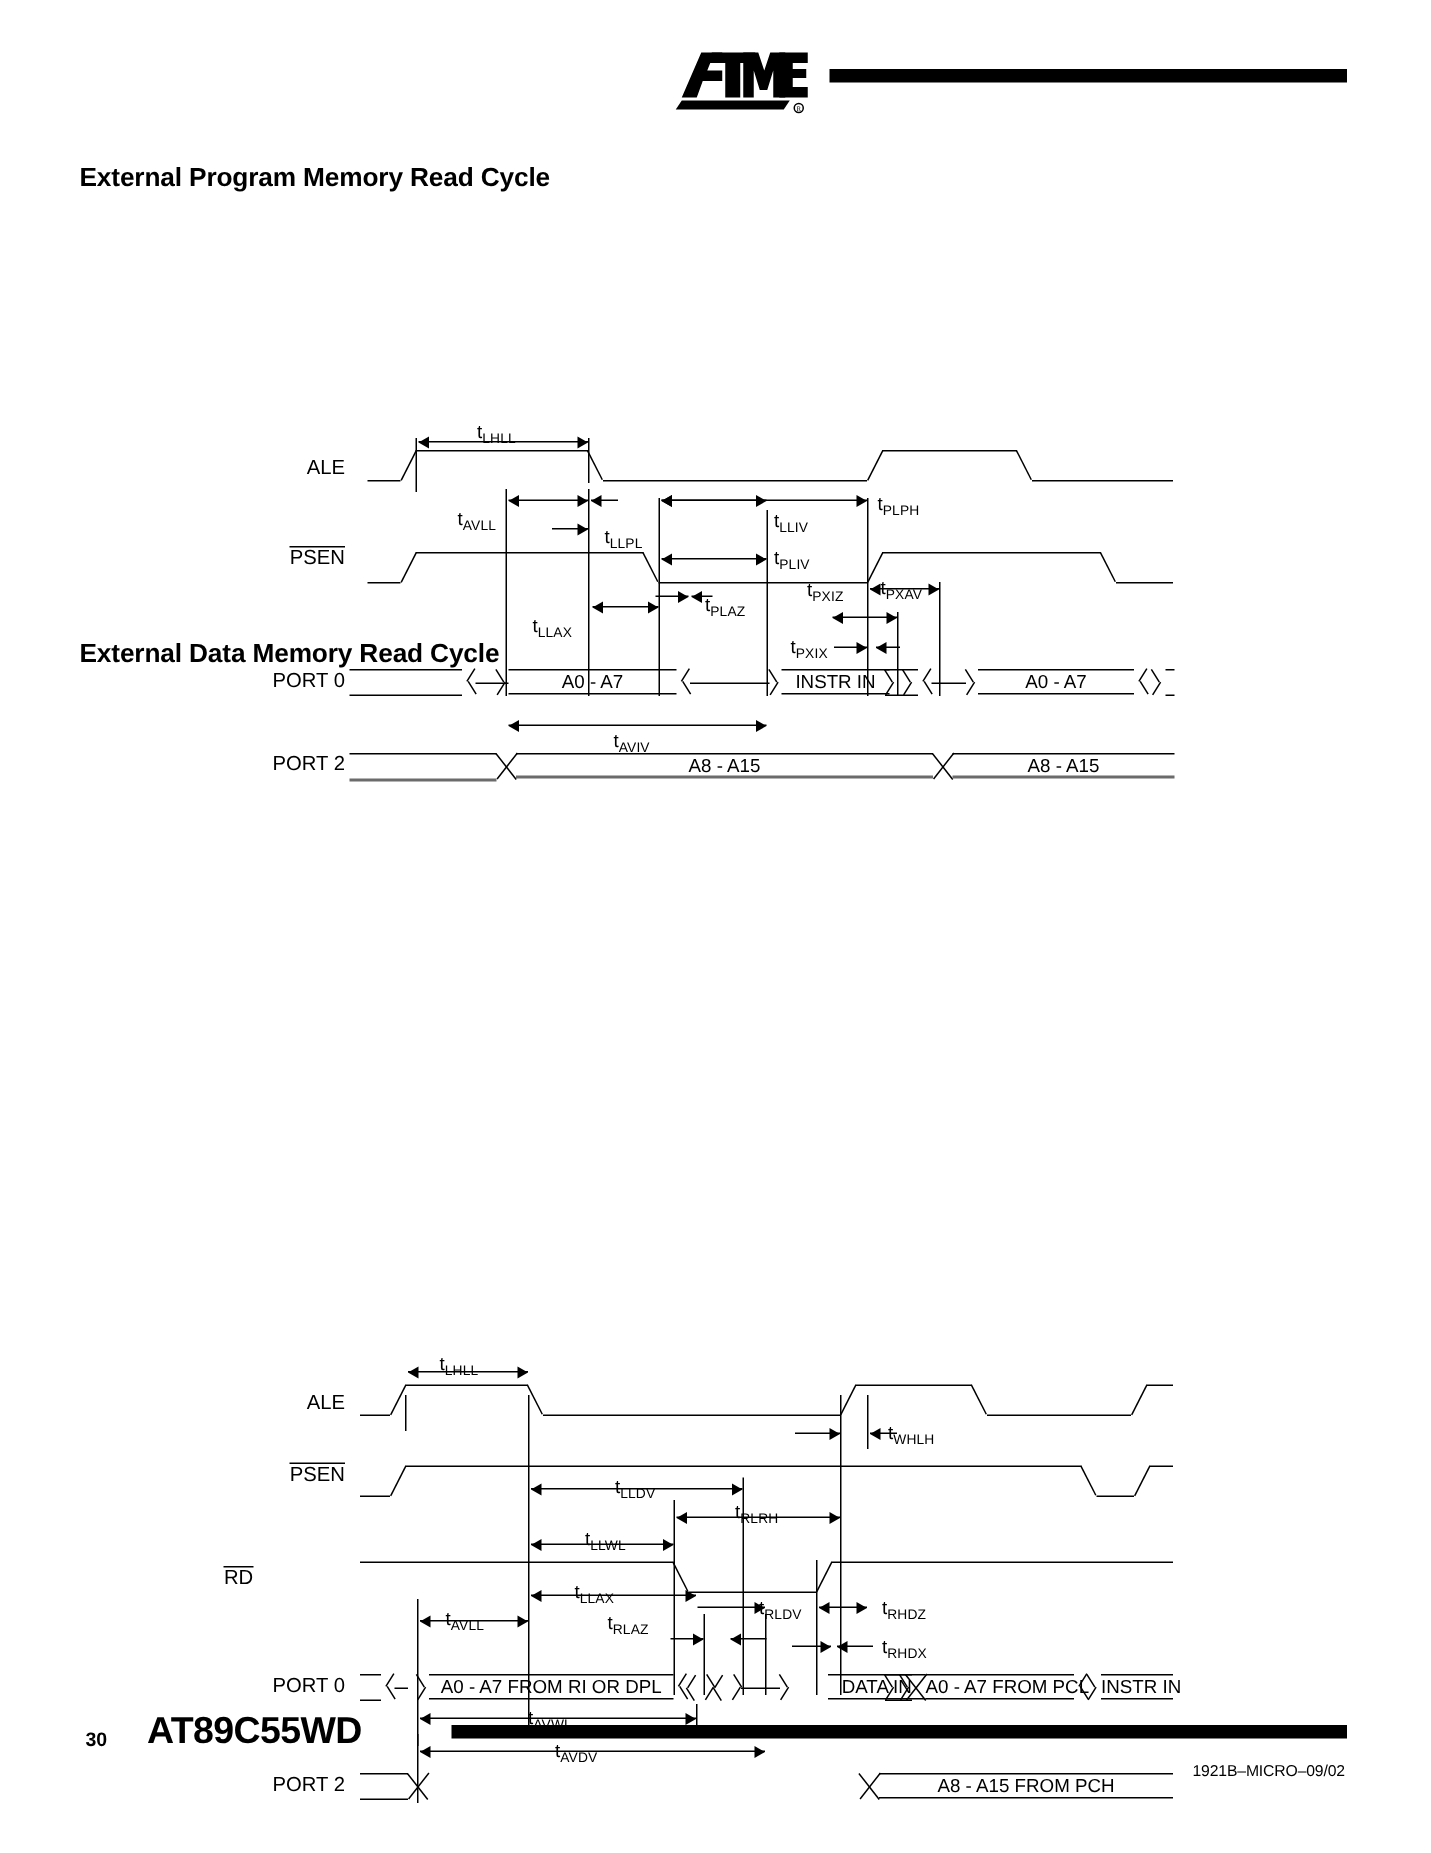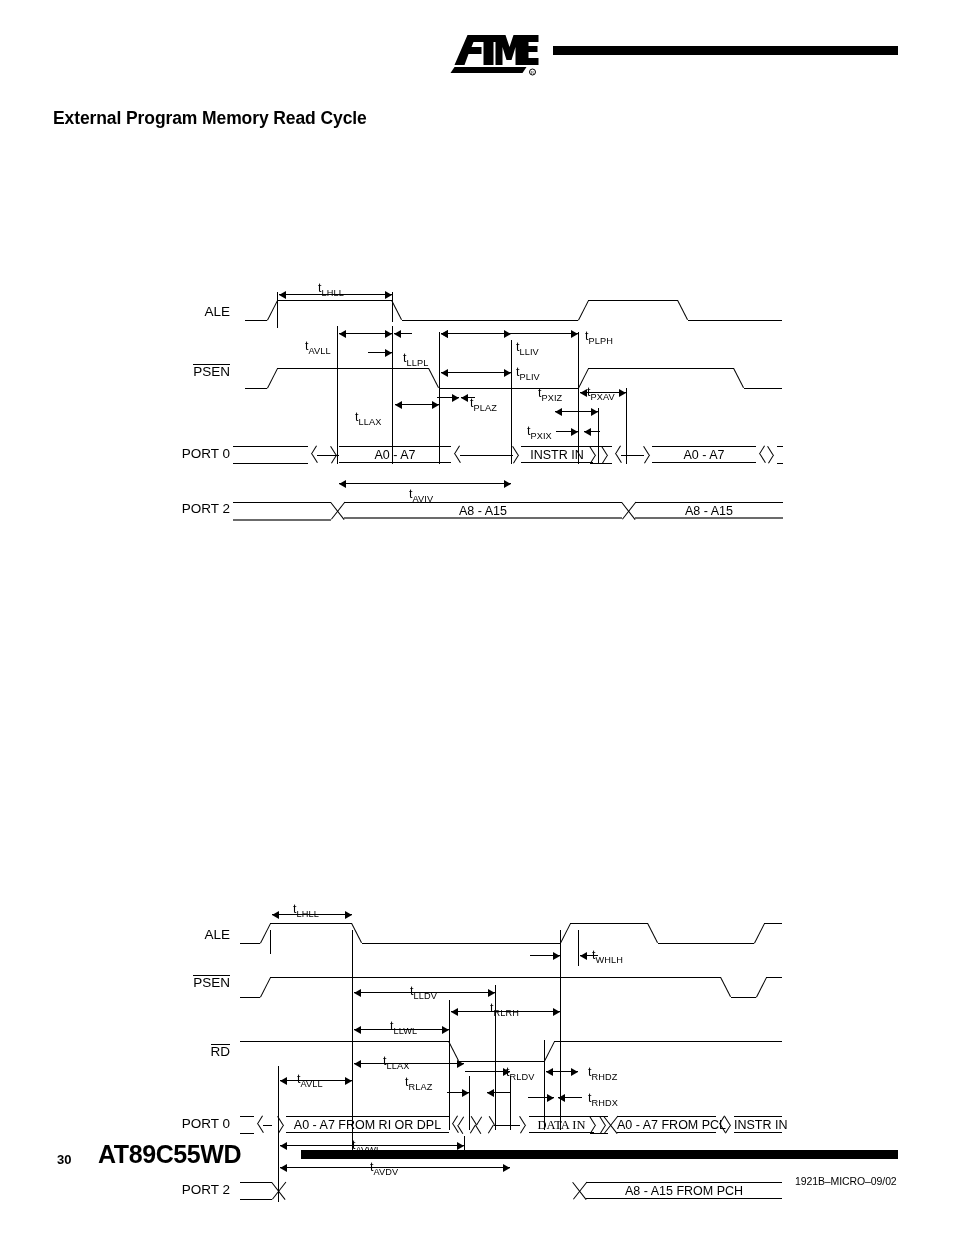--- a/index.html
+++ b/index.html
@@ -480,28 +480,29 @@
         <i></i>
         <i></i>
       </div>
     <div class="bus gray" style="left:635px; top:362px; width:148px;">
       <span class="top"></span>
         <span class="bot"></span>
       <span class="txt">A8 - A15</span>
     </div>
   </div>
 
+  <div class="section-title" id="title-data">External Data Memory Read Cycle</div>
 
   <div class="diagram" id="diagram-data" style="left:0; top:440px; width:954px; height:340px;">
 
     <div class="sig-label" style="left:120px; top:488px; width:110px;">ALE</div>
     <div class="sig-label" style="left:120px; top:535px; width:110px;">
       <span class="ovl">PSEN</span>
     </div>
-    <div class="sig-label" style="left:120px; top:604px; width:110px;">
+    <div class="sig-label" style="left:104px; top:604px; width:110px;text-align:center;">
       <span class="ovl">RD</span>
     </div>
     <div class="sig-label" style="left:110px; top:677px; width:120px;">PORT  0</div>
     <div class="sig-label" style="left:110px; top:743px; width:120px;">PORT  2</div>
 
     <div class="hline" style="left:240px; top:503px; width:20px;"></div>
     <div class="edge" style="left:260px; top:503px; width:22.4px; transform:rotate(-63deg);"></div>
     <div class="hline" style="left:270px; top:483px; width:82px;"></div>
     <div class="edge" style="left:352px; top:483px; width:22.4px; transform:rotate(63deg);"></div>
     <div class="hline" style="left:362px; top:503px; width:198px;"></div>
@@ -652,21 +653,21 @@
         <i></i>
       </div>
     <div class="diamond" style="left:476px; top:676px;">
         <i></i>
         <i></i>
         <i></i>
         <i></i>
       </div>
     <div class="hline" style="left:494px; top:684.5px; width:26px;"></div>
 
-    <div class="bus" style="left:529px; top:676px; width:65px;font-family:Liberation Serif, serif;">
+    <div class="bus" style="left:552px; top:676px; width:65px;">
       <span class="top"></span>
         <span class="bot"></span>
       <span class="txt">DATA  IN</span>
     </div>
     <div class="cap open" style="left:520px; top:676px;">
         <i></i>
         <i></i>
       </div>
     <div class="chev" style="left:590px; top:676px;">
         <i></i>

